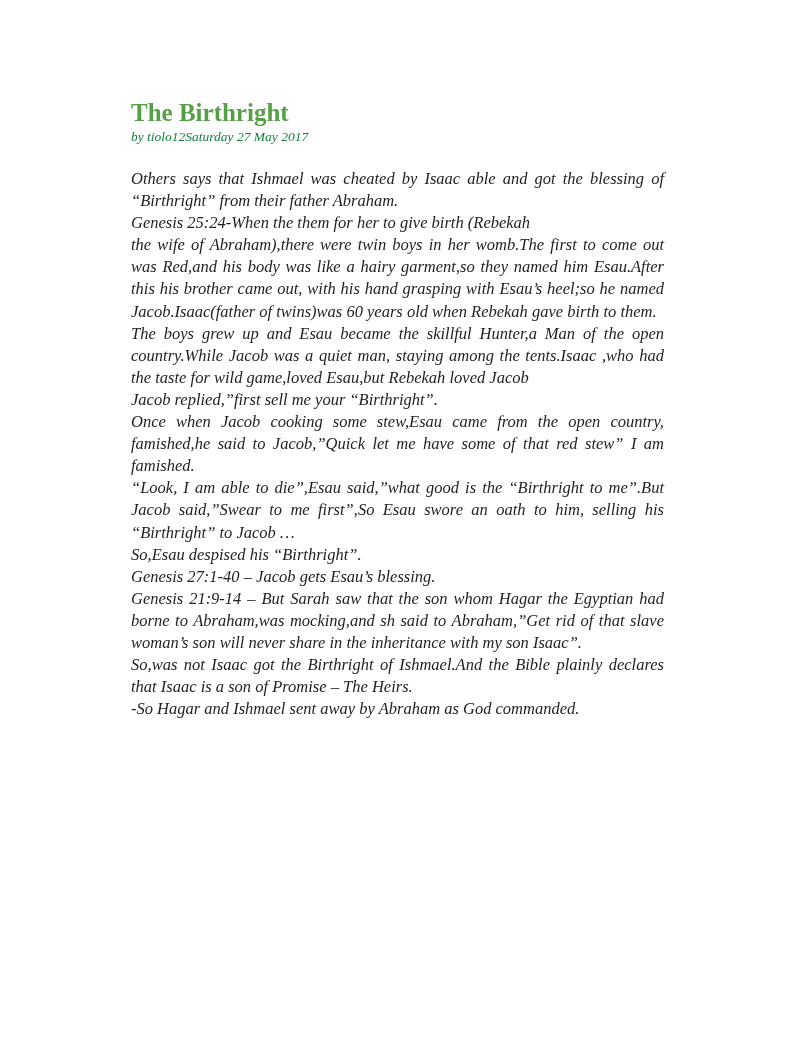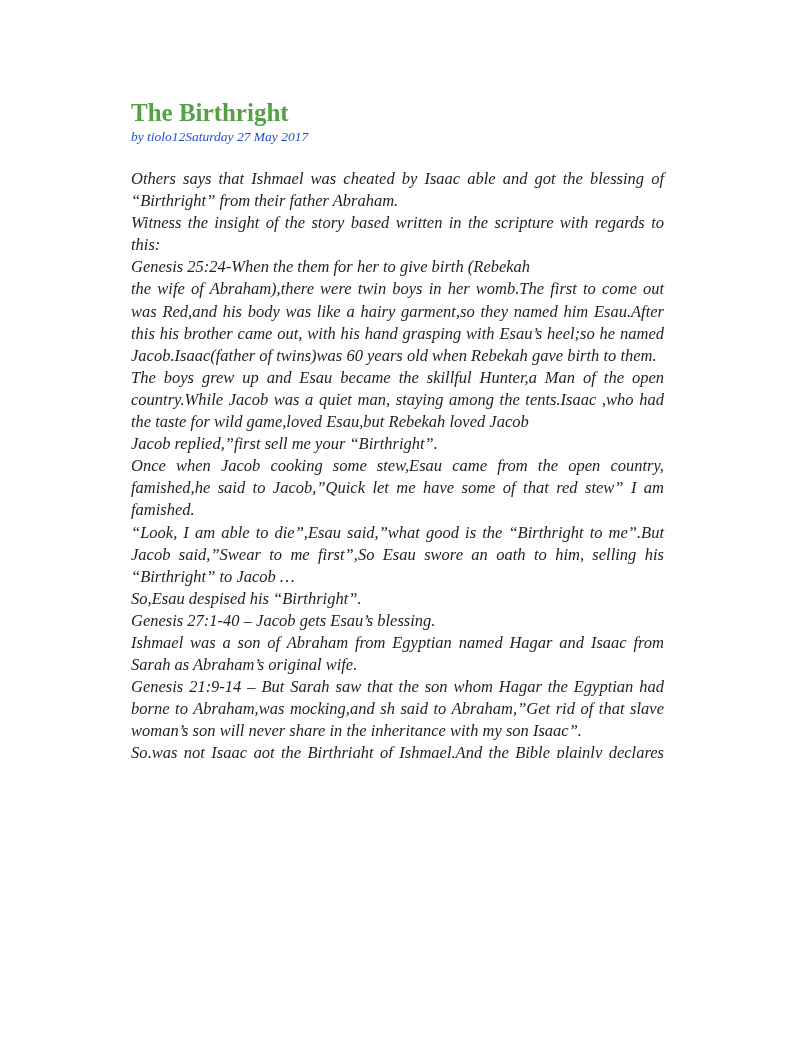--- a/index.html
+++ b/index.html
@@ -26,21 +26,21 @@
     font-size: 25px;
     line-height: 27px;
     font-weight: bold;
     font-family: "Liberation Serif", "DejaVu Serif", serif;
   }
   .byline {
     margin: 3px 0 0 0;
     font-style: italic;
     font-size: 13.5px;
     line-height: 16px;
-    color: #1d4ed8;
+    color: #15803d;
   }
   .body-text {
     margin-top: 23px;
     font-size: 16.5px;
     line-height: 22.1px;
     color: #1f1f1f;
     text-align: justify;
   }
   .body-text p {
     margin: 0;
@@ -58,29 +58,27 @@
 </style>
 </head>
 <body>
 
 <div class="page">
   <div class="content">
     <h1 class="title" style="color: rgb(85, 160, 70);">The Birthright</h1>
     <p class="byline">by tiolo12Saturday 27 May 2017</p>
     <div class="body-text">
       <p>Others says that Ishmael was cheated by Isaac able and got the blessing of “Birthright” from their father Abraham.</p>
-      <p>Witness the insight of the story based written in the scripture with regards to this:</p>
       <p>Genesis 25:24-When the them for her to give birth (Rebekah</p>
       <p>the wife of Abraham),there were twin boys in her womb.The first to come out was Red,and his body was like a hairy garment,so they named him Esau.After this his brother came out, with his hand grasping with Esau’s heel;so he named Jacob.Isaac(father of twins)was 60 years old when Rebekah gave birth to them.</p>
       <p>The boys grew up and Esau became the skillful Hunter,a Man of the open country.While Jacob was a quiet man, staying among the tents.Isaac ,who had the taste for wild game,loved Esau,but Rebekah loved Jacob</p>
       <p>Jacob replied,”first sell me your “Birthright”.</p>
       <p>Once when Jacob cooking some stew,Esau came from the open country, famished,he said to Jacob,”Quick let me have some of that red stew” I am famished.</p>
       <p>“Look, I am able to die”,Esau said,”what good is the “Birthright to me”.But Jacob said,”Swear to me first”,So Esau swore an oath to him, selling his “Birthright” to Jacob …</p>
       <p>So,Esau despised his “Birthright”.</p>
       <p>Genesis 27:1-40 – Jacob gets Esau’s blessing.</p>
-      <p>Ishmael was a son of Abraham from Egyptian named Hagar and Isaac from Sarah as Abraham’s original wife.</p>
       <p>Genesis 21:9-14 – But Sarah saw that the son whom Hagar the Egyptian had borne to Abraham,was mocking,and sh said to Abraham,”Get rid of that slave woman’s son will never share in the inheritance with my son Isaac”.</p>
       <p>So,was not Isaac got the Birthright of Ishmael.And the Bible plainly declares that Isaac is a son of Promise – The Heirs.</p>
       <p>-So Hagar and Ishmael sent away by Abraham as God commanded.</p>
     </div>
   </div>
   <div class="page-number">131</div>
 </div>
 
 </body></html>

